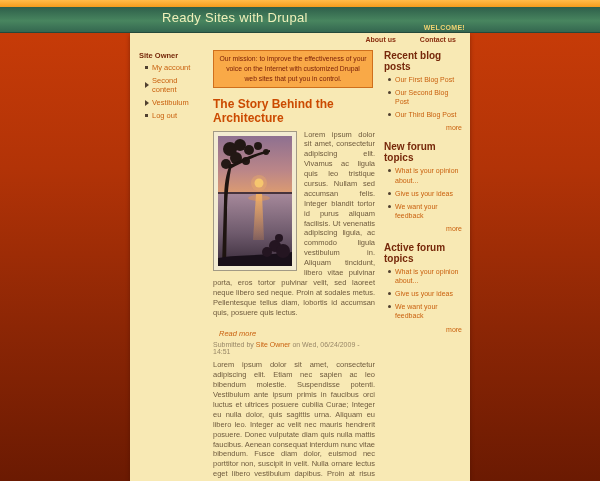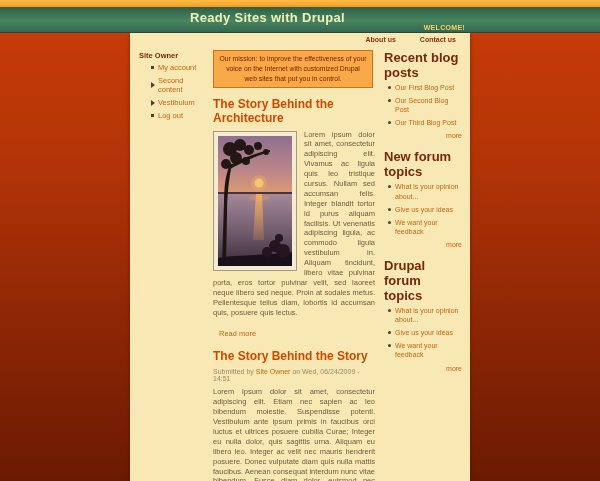--- a/index.html
+++ b/index.html
@@ -12,72 +12,71 @@
   .topbar { height:7px; background:linear-gradient(180deg,#ffbc49,#f49c1c); }
   .greenband {
     height:26px;
     background:linear-gradient(180deg,#2e5f4a 0%,#48855f 55%,#346750 100%);
     border-bottom:1px solid #24493a;
     position:relative;
   }
   .greenband-inner { width:340px; margin:0 auto; height:100%; position:relative; }
   .site-title {
     position:absolute; left:32px; top:3px;
-    font-size:13px; font-weight:bold; color:#eff0ba; letter-spacing:.3px;
+    font-size:13px; font-weight:normal; color:#eff0ba; letter-spacing:.3px;
     cursor:pointer;
-    margin-left:28px;
   }
   .welcome {
     position:absolute; right:5px; bottom:1px;
     font-size:7px; font-weight:bold; color:#eed272; letter-spacing:.3px;
   }
   
   .page {
     width:340px; margin:0 auto; min-height:434px;
     background:#f8e9b4;
     border-radius:0 0 10px 10px;
     display:flex; flex-direction:column;
     box-shadow:0 2px 4px rgba(60,10,0,.45);
   }
   .topstrip { display:flex; justify-content:flex-end; gap:24px; padding:3px 14px 1px 0; }
   .topstrip a { font-size:7px; font-weight:bold; color:#8a2f10; text-decoration:none; cursor:pointer; }
   .cols { display:flex; align-items:flex-start; }
   
   .sb-left { width:76px; padding:7px 2px 0 9px; }
   .sb-title { font-size:7.5px; font-weight:bold; color:#76280a; margin-bottom:3px; }
-  .menu li { list-style:none; display:flex; align-items:center; margin:0 0 4px 12px; }
+  .menu li { list-style:none; display:flex; align-items:center; margin:0 0 4px 6px; }
   .menu a { font-size:7.5px; color:#c9610f; text-decoration:none; cursor:pointer; }
   .b-square { width:3px; height:3px; background:#50402f; display:inline-block; margin-right:4px; flex:none; }
   .b-arrow  { width:0; height:0; border-left:4px solid #50402f; border-top:3px solid transparent;
               border-bottom:3px solid transparent; display:inline-block; margin-right:3px; flex:none; }
   .b-dot    { width:3px; height:3px; border-radius:50%; background:#50402f; display:inline-block;
               margin:3px 4px 0 0; flex:none; }
   
   .main { width:172px; padding:5px 3px 0 5px; }
   .mission {
     background:#f9a947; border:1px solid #cf6f1c; color:#7a2008;
     font-size:6.8px; line-height:1.45; text-align:center;
     padding:3px 5px; margin:1px 2px 0 2px;
   }
   h2.post-title { font-size:12px; color:#cb4a00; margin:9px 0 5px 2px; cursor:pointer; }
   .photo-frame {
     float:left; width:84px; height:140px;
     background:#f3ecd2; border:1px solid #a29a85; padding:4px;
     margin:1px 7px 2px 2px;
   }
   .post-body { font-size:7.5px; color:#6f5b3e; line-height:1.32; margin:0 0 0 2px; text-align:justify; }
-  .links-row { margin:5px 0 0 8px; }
+  .links-row { margin:5px 0 0 8px;font-style:italic; }
   .links-row a { font-size:7.5px; color:#c9610f; text-decoration:none; margin-right:14px; cursor:pointer; }
   .submitted { font-size:7px; color:#998868; margin:1px 0 5px 2px; }
   .submitted a { color:#c9610f; text-decoration:none; cursor:pointer; }
   .story2 { clear:both; }
   
   .sb-right { flex:1; padding:6px 8px 0 6px; }
   .block { margin-bottom:9px; }
-  .block-title { font-size:13px; font-weight:bold; color:#76280a; margin-bottom:3px; }
+  .block-title { font-size:10px; font-weight:bold; color:#76280a; margin-bottom:3px; }
   .block li { list-style:none; display:flex; align-items:flex-start; margin:0 0 4px 4px; }
   .block a { font-size:7px; color:#c9610f; text-decoration:none; line-height:1.3; cursor:pointer; }
   .more { display:block; text-align:right; font-size:7px; color:#c9610f; text-decoration:none; margin-top:1px; cursor:pointer; }
 </style>
 </head>
 <body>
 
 <div class="topbar"></div>
 
 <div class="greenband">
@@ -170,21 +169,20 @@
             </g>
           </svg>
         </div>
         <p class="post-body"><span>Lorem ipsum dolor sit amet, consectetur adipiscing elit. Vivamus ac ligula quis leo tristique cursus. Nullam sed accumsan felis. Integer blandit tortor id purus aliquam facilisis. Ut venenatis adipiscing ligula, ac commodo ligula vestibulum in. Aliquam tincidunt, libero vitae pulvinar porta, eros tortor pulvinar velit, sed </span><span>laoreet neque libero sed neque. Proin at sodales metus. Pellentesque tellus diam, lobortis id accumsan quis, posuere quis lectus.</span></p>
         <div class="links-row">
           <a>Read more</a>
         </div>
       </div>
 
       <div class="story2">
-        <h2 class="post-title">The Story Behind the Story</h2>
         <div class="submitted"><span>Submitted by </span><a>Site Owner</a><span> on Wed, 06/24/2009 - 14:51</span></div>
         <p class="post-body">Lorem ipsum dolor sit amet, consectetur adipiscing elit. Etiam nec sapien ac leo bibendum molestie. Suspendisse potenti. Vestibulum ante ipsum primis in faucibus orci luctus et ultrices posuere cubilia Curae; Integer eu nulla dolor, quis sagittis urna. Aliquam eu libero leo. Integer ac velit nec mauris hendrerit posuere. Donec vulputate diam quis nulla mattis faucibus. Aenean consequat interdum nunc vitae bibendum. Fusce diam dolor, euismod nec porttitor non, suscipit in velit. Nulla ornare lectus eget libero vestibulum dapibus. Proin at risus nisi, sed dapibus massa. Vestibulum euismod justo eget sapien mattis sodales. Duis eget libero sit amet orci hendrerit porttitor. Nam diam sem, feugiat et facilisis ut, venenatis non sem.</p>
 
       </div>
     </div>
 
     <div class="sb-right">
 
       <div class="block">
         <div class="block-title">Recent blog posts</div>
@@ -218,21 +216,21 @@
             </li>
           <li>
               <span class="b-dot"></span>
               <a>We want your feedback</a>
             </li>
         </ul>
         <a class="more">more</a>
       </div>
 
       <div class="block">
-        <div class="block-title">Drupal forum topics</div>
+        <div class="block-title">Active forum topics</div>
         <ul>
           <li>
               <span class="b-dot"></span>
               <a>What is your opinion about...</a>
             </li>
           <li>
               <span class="b-dot"></span>
               <a>Give us your ideas</a>
             </li>
           <li>

